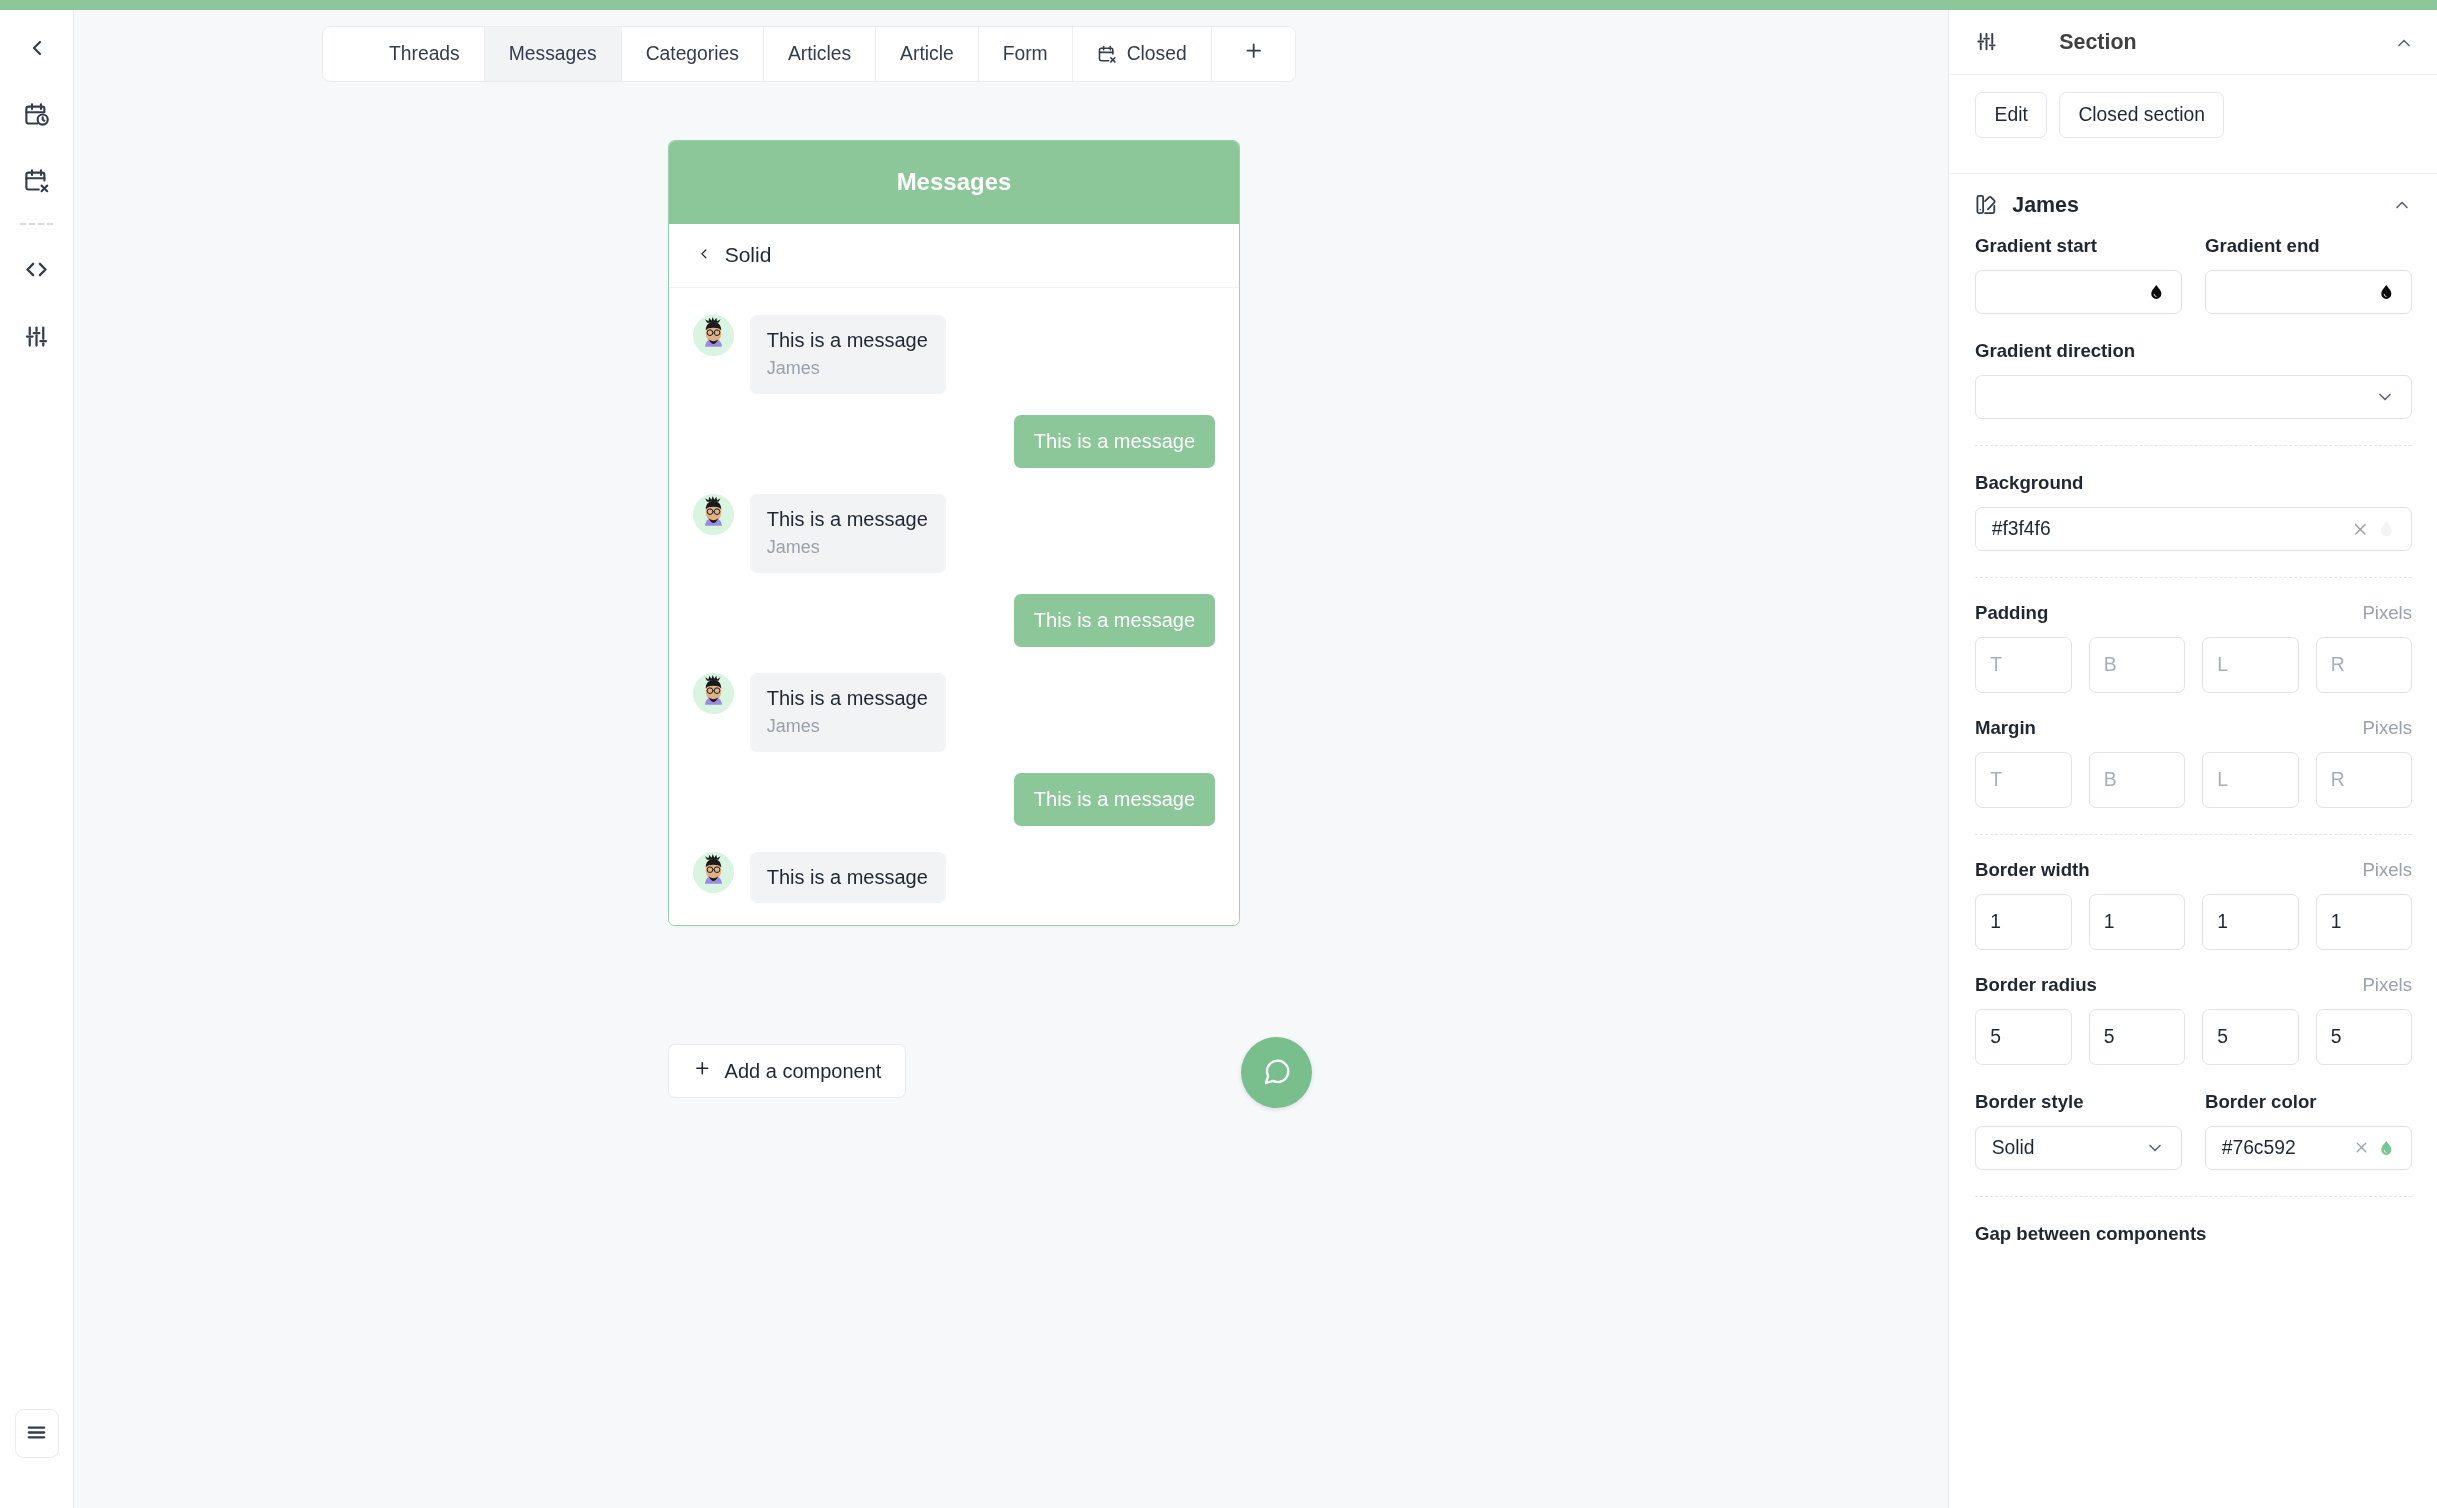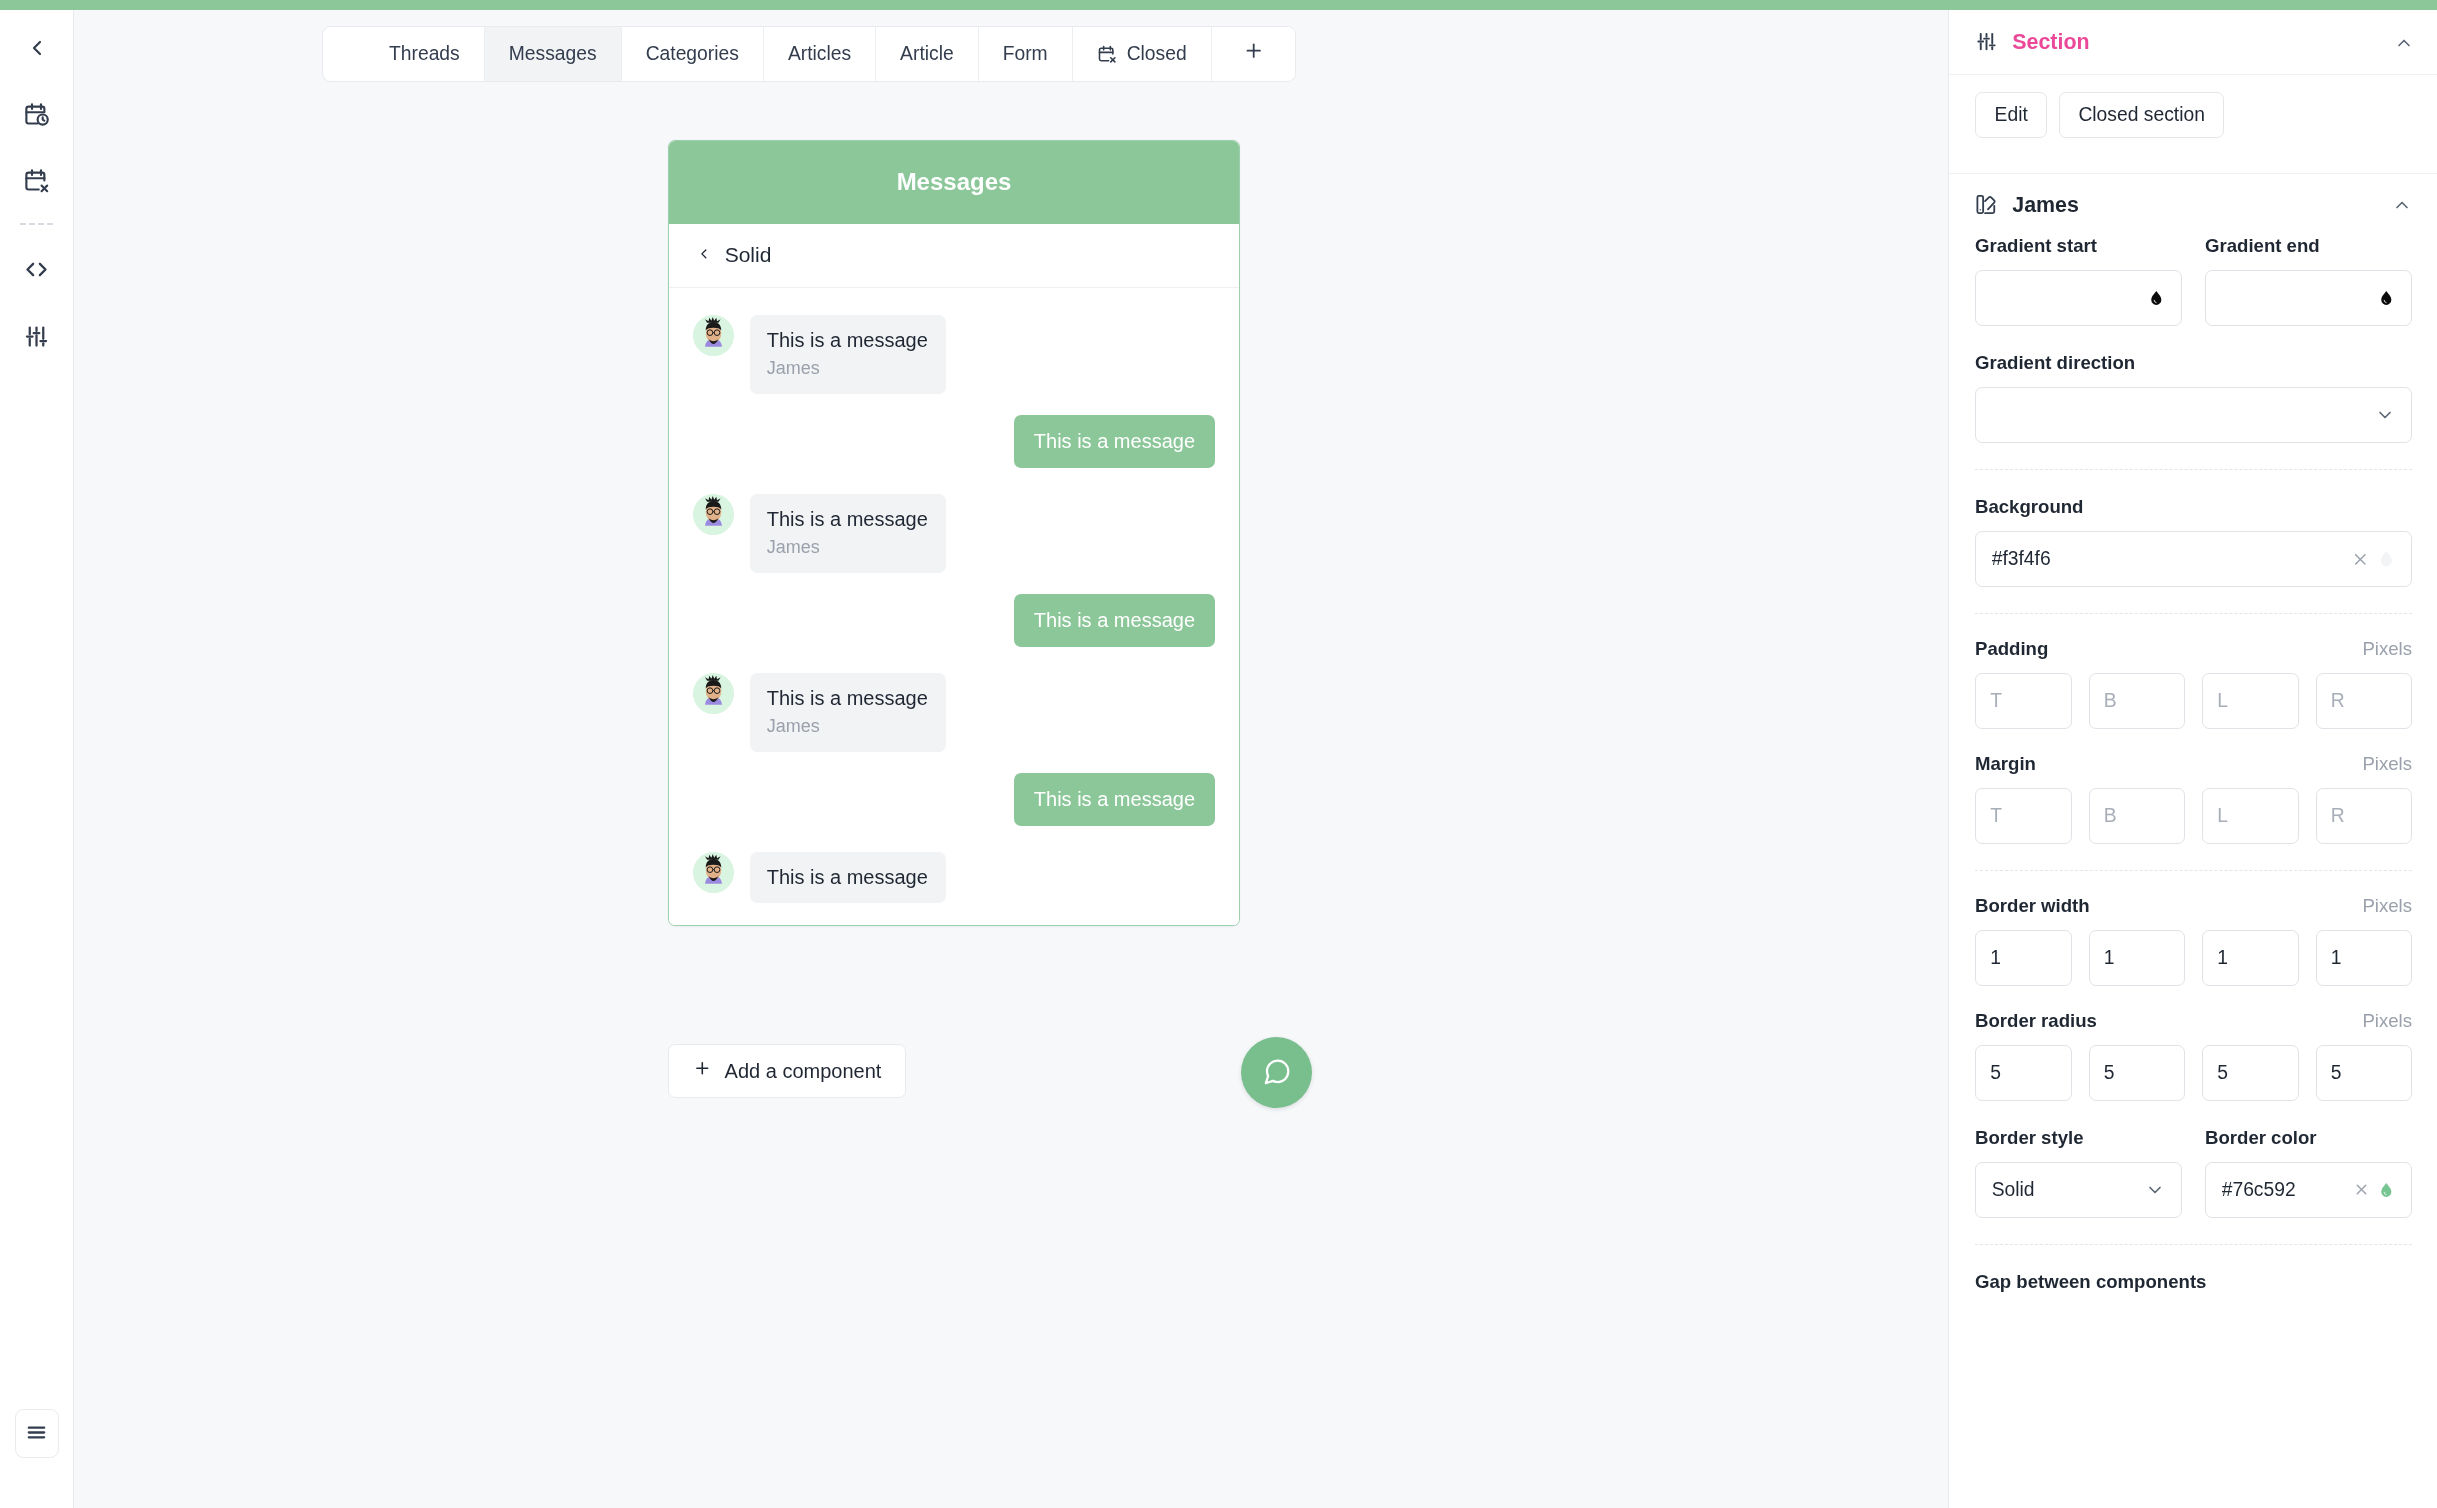--- a/index.html
+++ b/index.html
@@ -173,21 +173,21 @@
     background: #ffffff;
     border-left: 1.4px solid #e8eaee;
     overflow: hidden;
   }
   .panel-head {
     display: flex; align-items: center;
     padding: 20px 24px 18.6px 26px;
     gap: 14.3px;
     border-bottom: 1.4px solid #eef0f2;
   }
-  .panel-head .title { font-size: 21.4px; font-weight: bold; color: #ec4899; flex: 1; }
+  .panel-head .title { font-size: 21.4px; font-weight: bold; color: #404040; flex: 1; margin-left: 47px; }
   .chev { color: #5c6573; cursor: pointer; display: flex; }
   .panel-actions {
     display: flex; gap: 11.4px;
     padding: 17px 26px 35px 26px;
     border-bottom: 1.4px solid #eef0f2;
   }
   .pbtn {
     padding: 11.4px 18.6px;
     border: 1.4px solid #e4e6ea; border-radius: 7.1px;
     background: #ffffff;
@@ -199,21 +199,21 @@
     display: flex; align-items: center; gap: 14.3px;
     padding: 18.6px 0 17px 0;
   }
   .sec-row .title { font-size: 21.4px; font-weight: bold; color: #1f2733; flex: 1; }
 
   .lbl { font-size: 18.6px; font-weight: bold; color: #1f2733; }
   .lbl-mut { font-size: 18.6px; color: #9aa1ac; }
   .field-row { display: flex; gap: 23px; margin-top: 0; }
   .field-col { flex: 1; min-width: 0; }
   .field {
-    height: 56px;
+    height: 44px;
     border: 1.4px solid #dfe2e7; border-radius: 7.1px;
     background: #ffffff;
     display: flex; align-items: center;
     padding: 0 15.7px; gap: 7px;
     margin-top: 13px;
   }
   .field .val { flex: 1; font-size: 19.3px; color: #1f2733; white-space: nowrap; overflow: hidden; }
   .icon-btn { display: flex; cursor: pointer; }
   .hr-dashed { border-top: 1.4px dashed #e2e5ea; margin: 26px 0 0 0; }
   .head-line {

